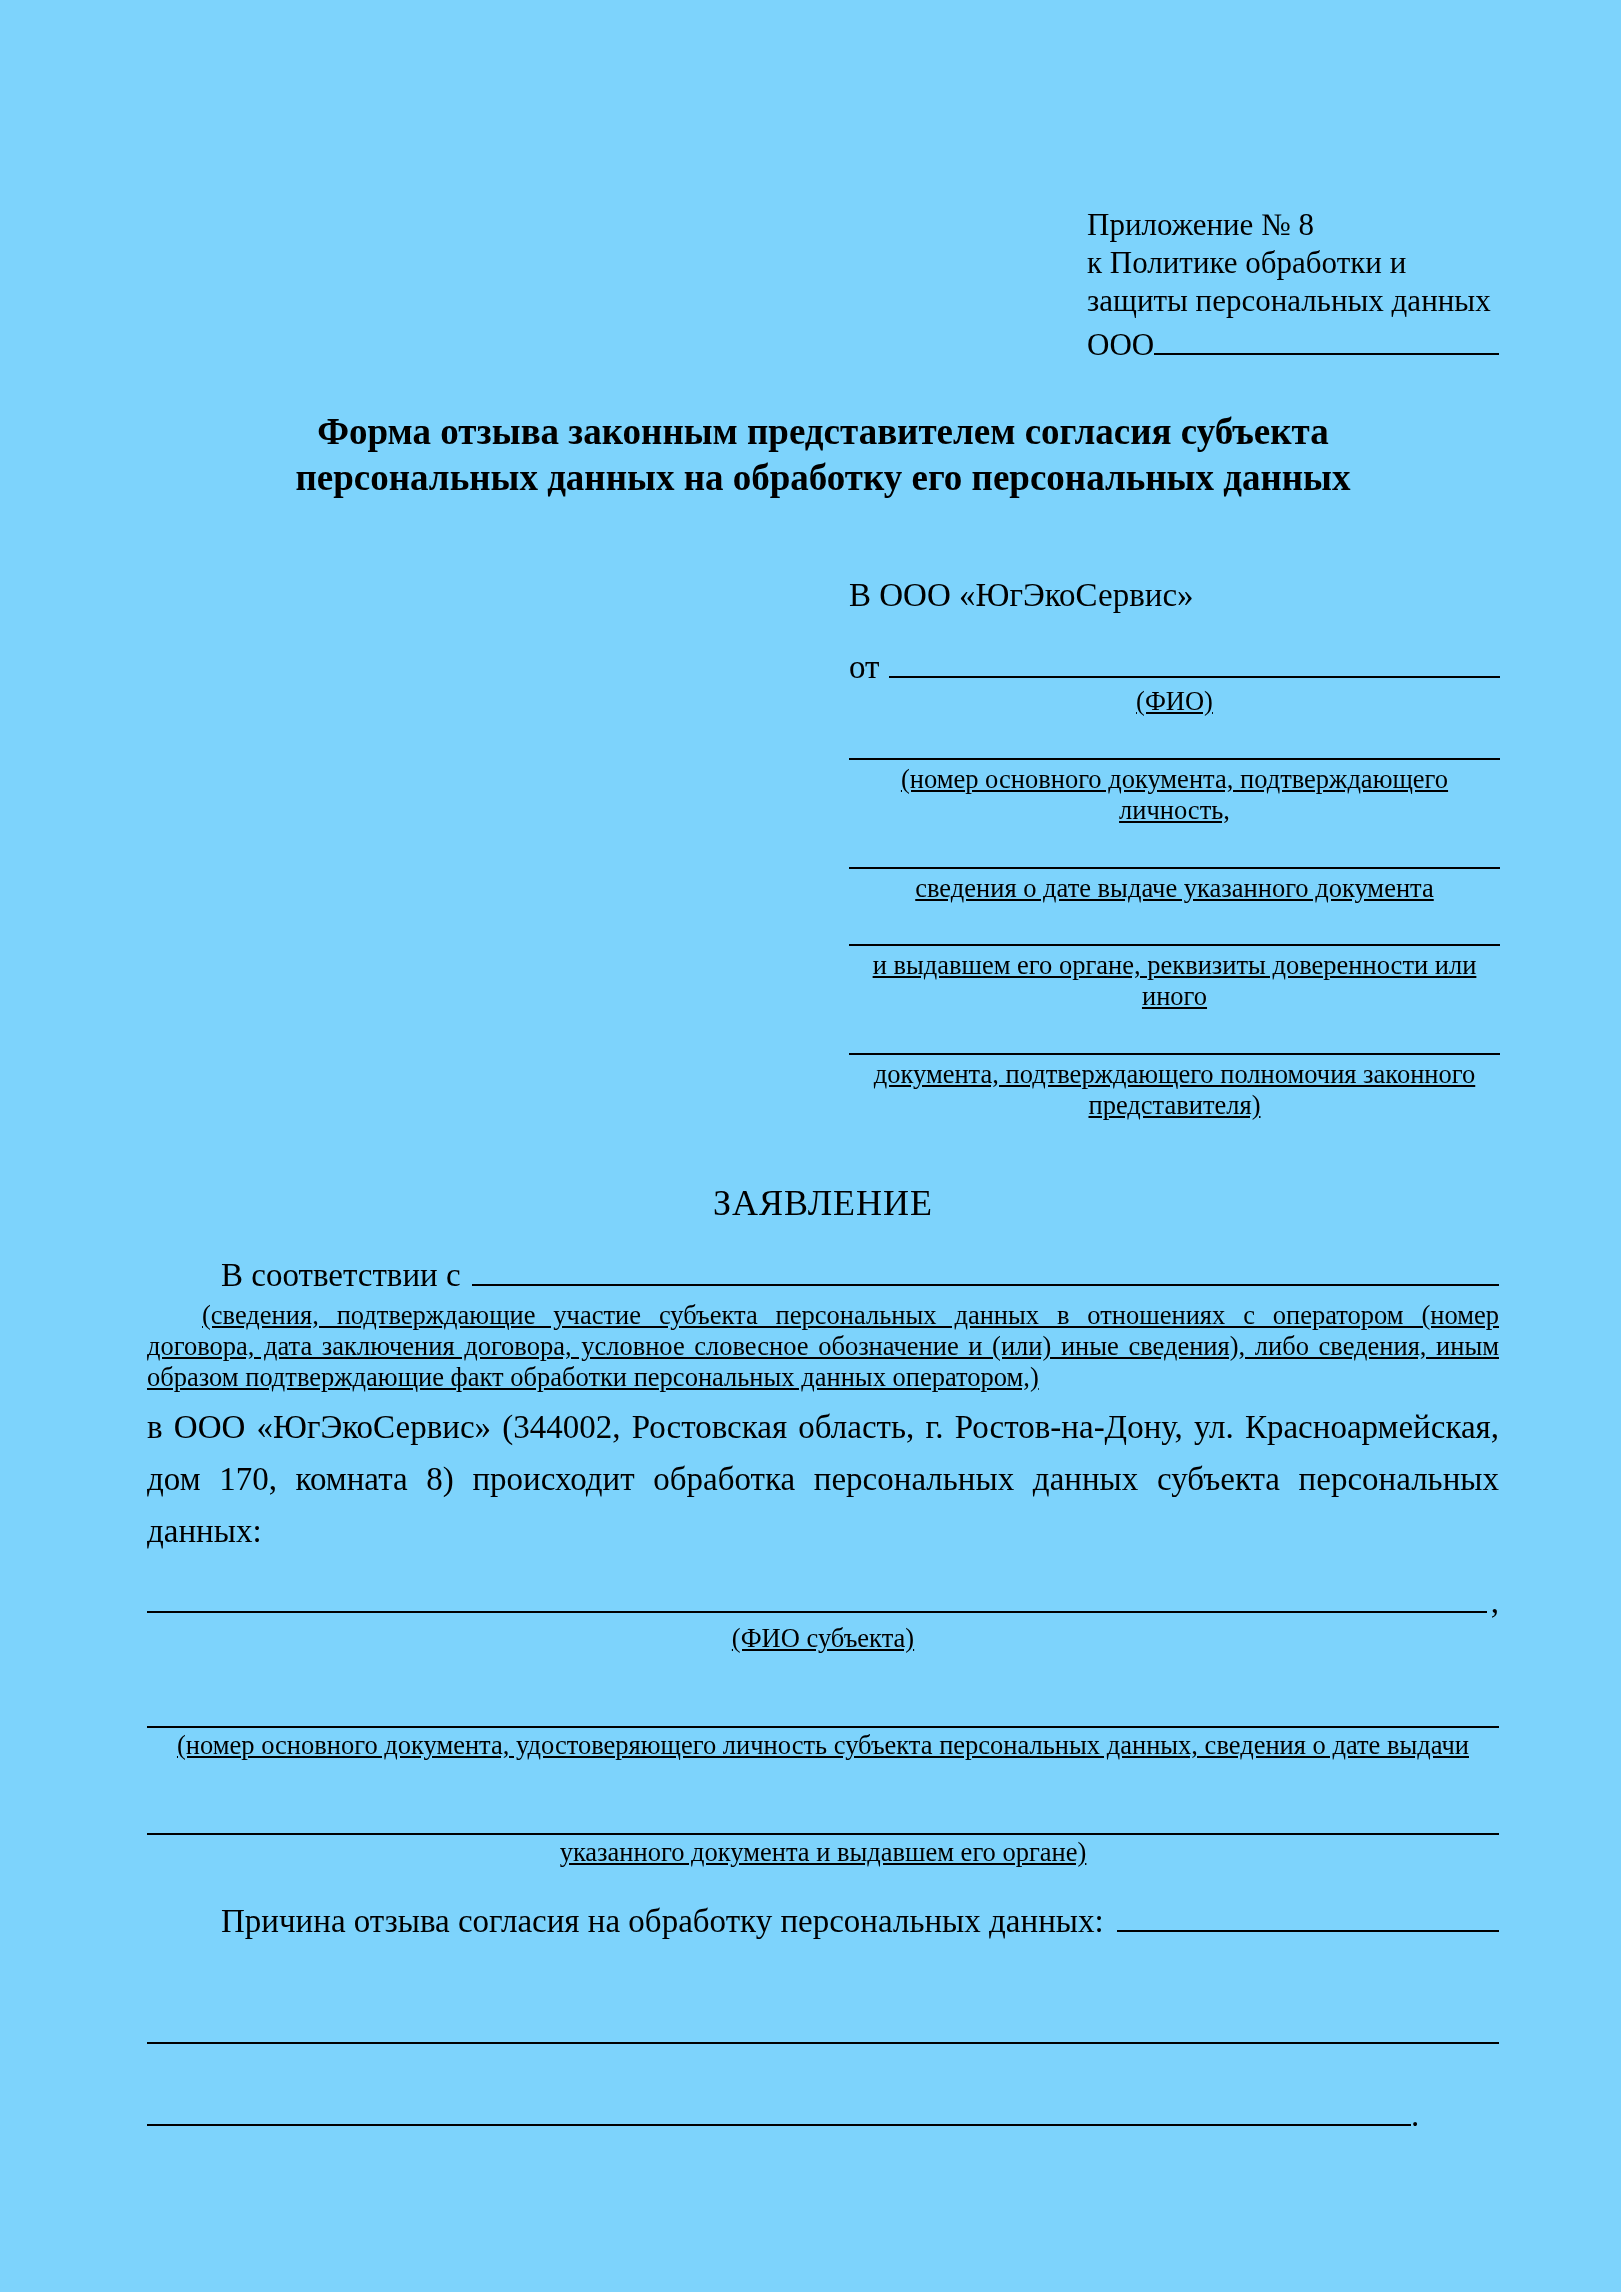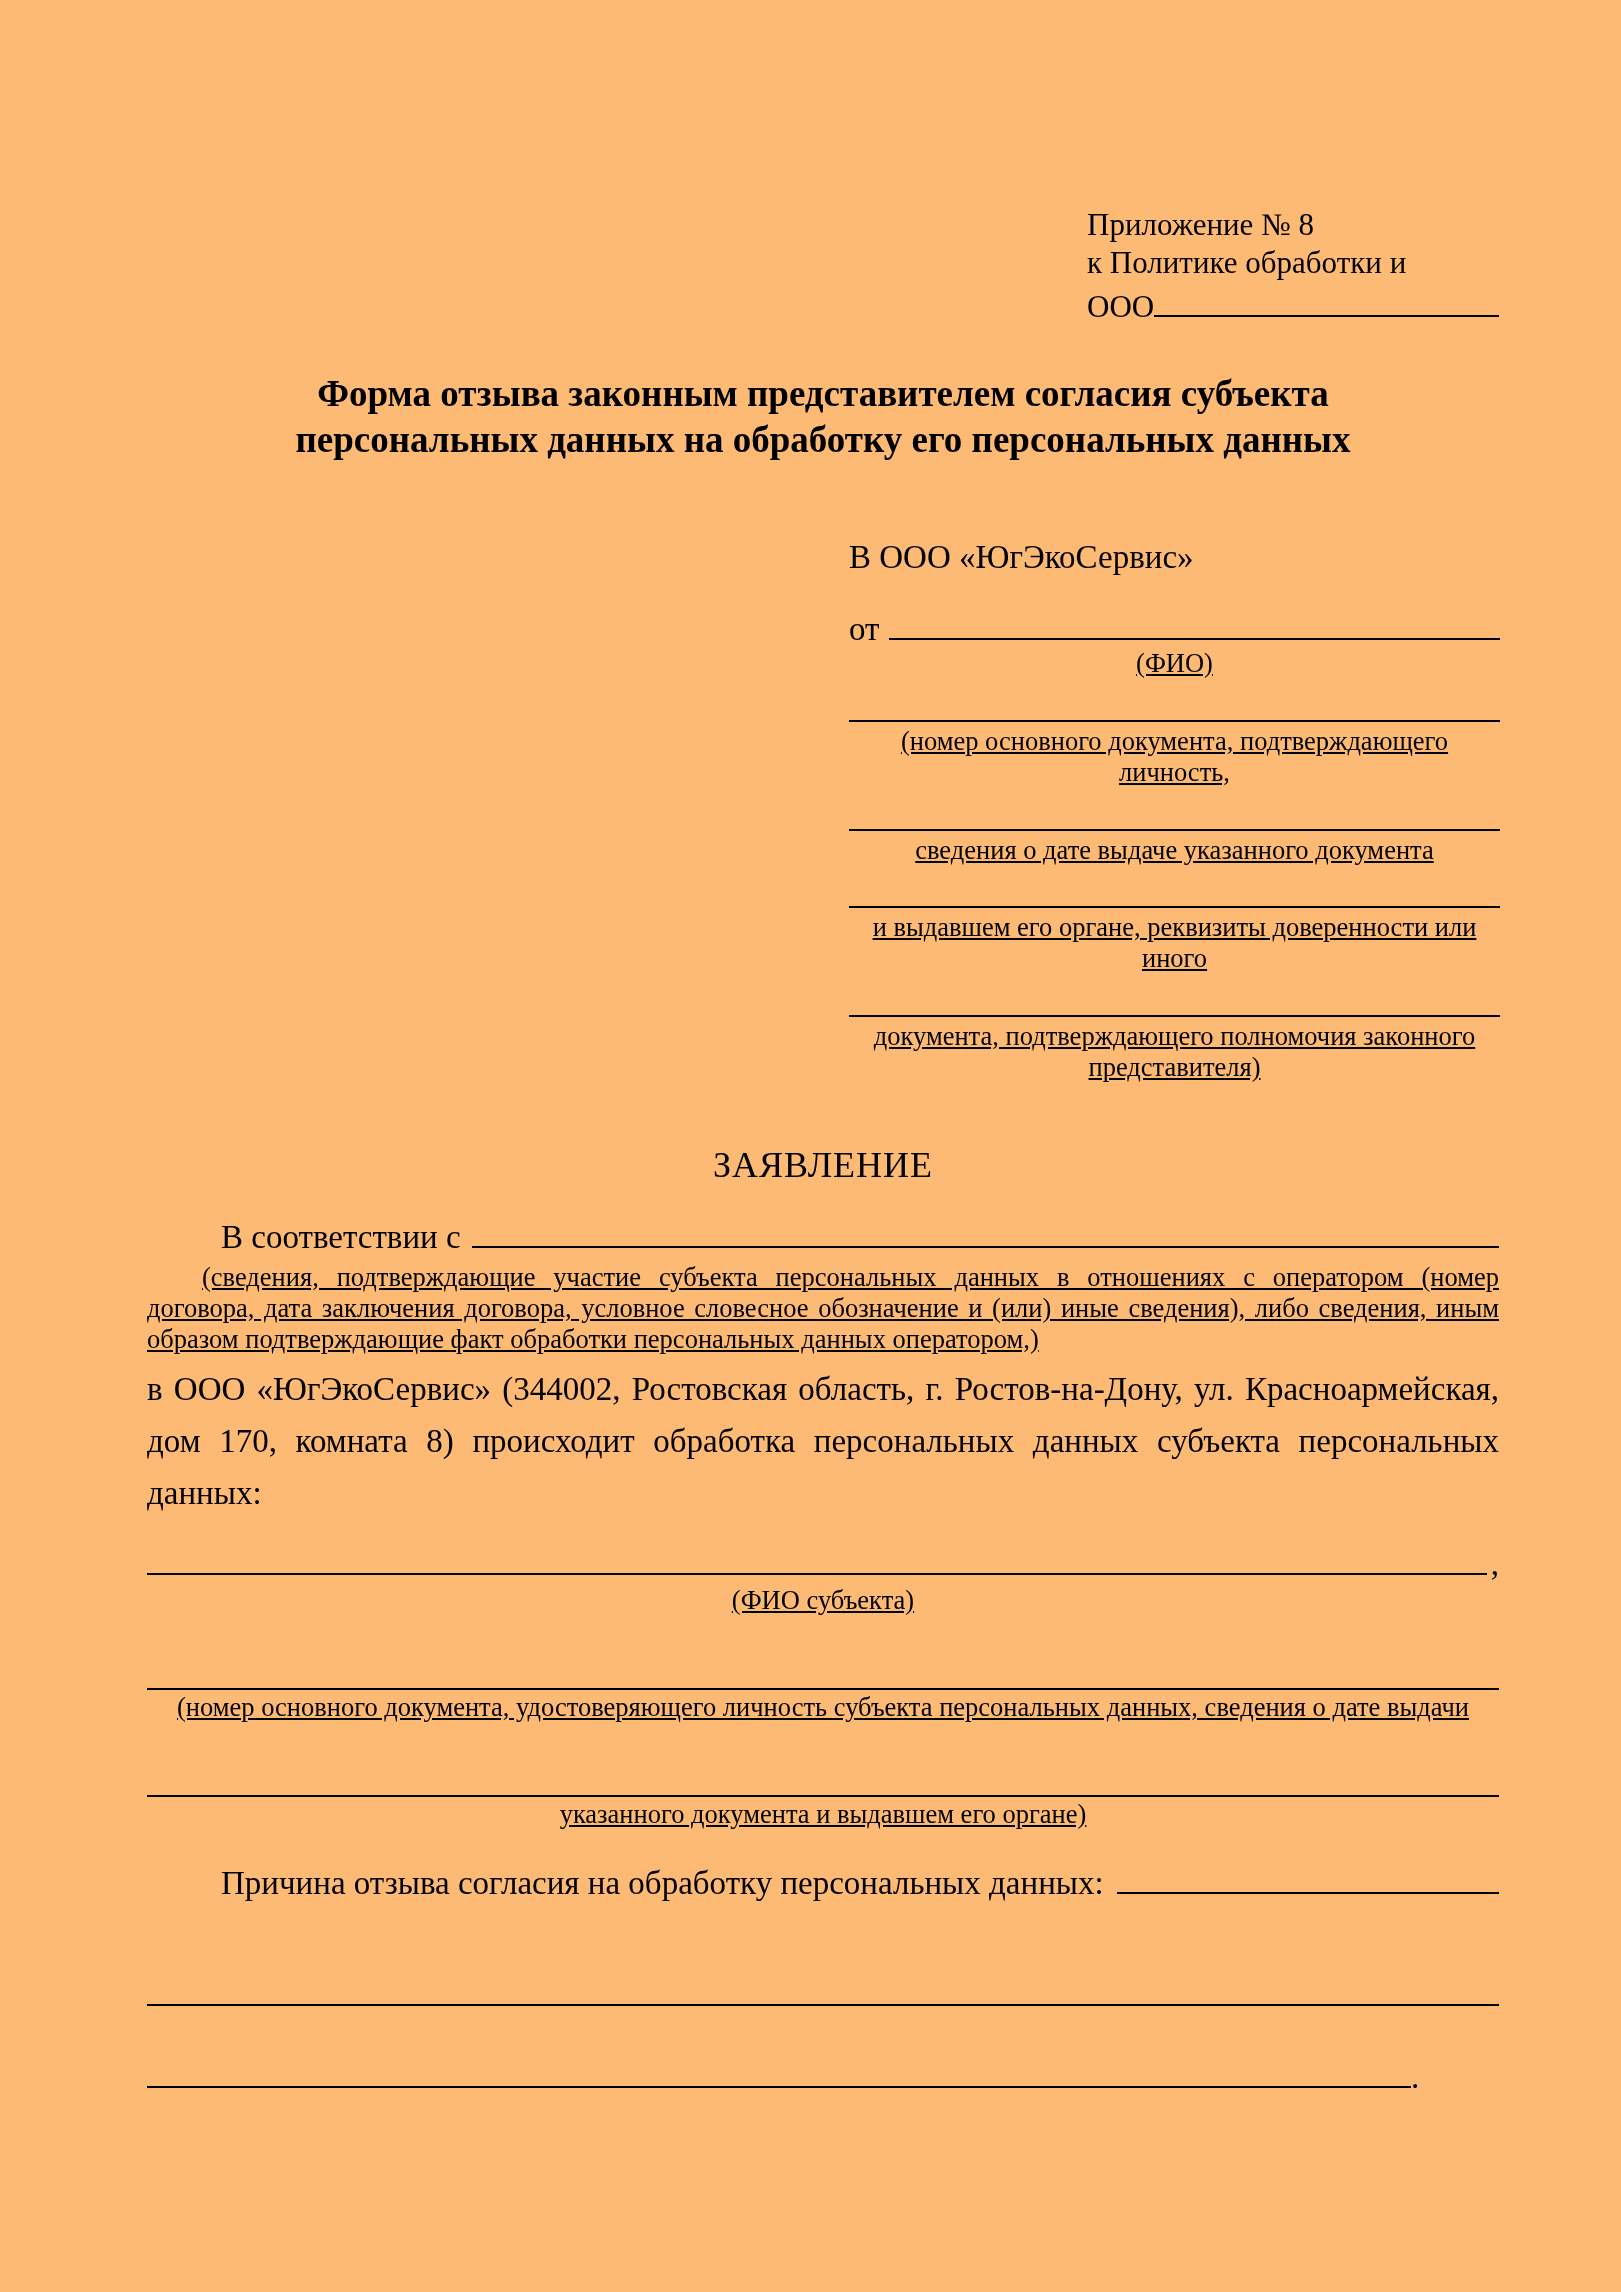--- a/index.html
+++ b/index.html
@@ -1,20 +1,20 @@
 <!DOCTYPE html>
 <html lang="ru"><head>
 <meta charset="utf-8">
 <style>
   html,body{margin:0;padding:0;background:#888;}
   .page{
     position:relative;
     width:1621px;height:2293px;
     margin:0 auto;
-    background:#fdba74;
+    background:#7dd3fc;
     color:#000;
     font-family:"Liberation Serif","DejaVu Serif",serif;
     font-size:33px;
     box-sizing:border-box;
     padding:206px 122px 0 147px;
     overflow:hidden;
   }
   .blank{border-bottom:2.9px solid #000;}
 
   
@@ -57,20 +57,21 @@
   .blank-line-2-row .b2{width:1264px;height:29px;}
 </style>
 </head>
 <body>
 
 <div class="page">
 
   <div class="appendix">
     <div>Приложение № 8</div>
     <div>к Политике обработки и</div>
+    <div>защиты персональных данных</div>
     <div class="ooo-row">
       <span>ООО</span>
       <span class="blank ooo-blank"></span>
     </div>
   </div>
 
   <div class="title">
     <div>Форма отзыва законным представителем согласия субъекта</div>
     <div>персональных данных на обработку его персональных данных</div>
   </div>

